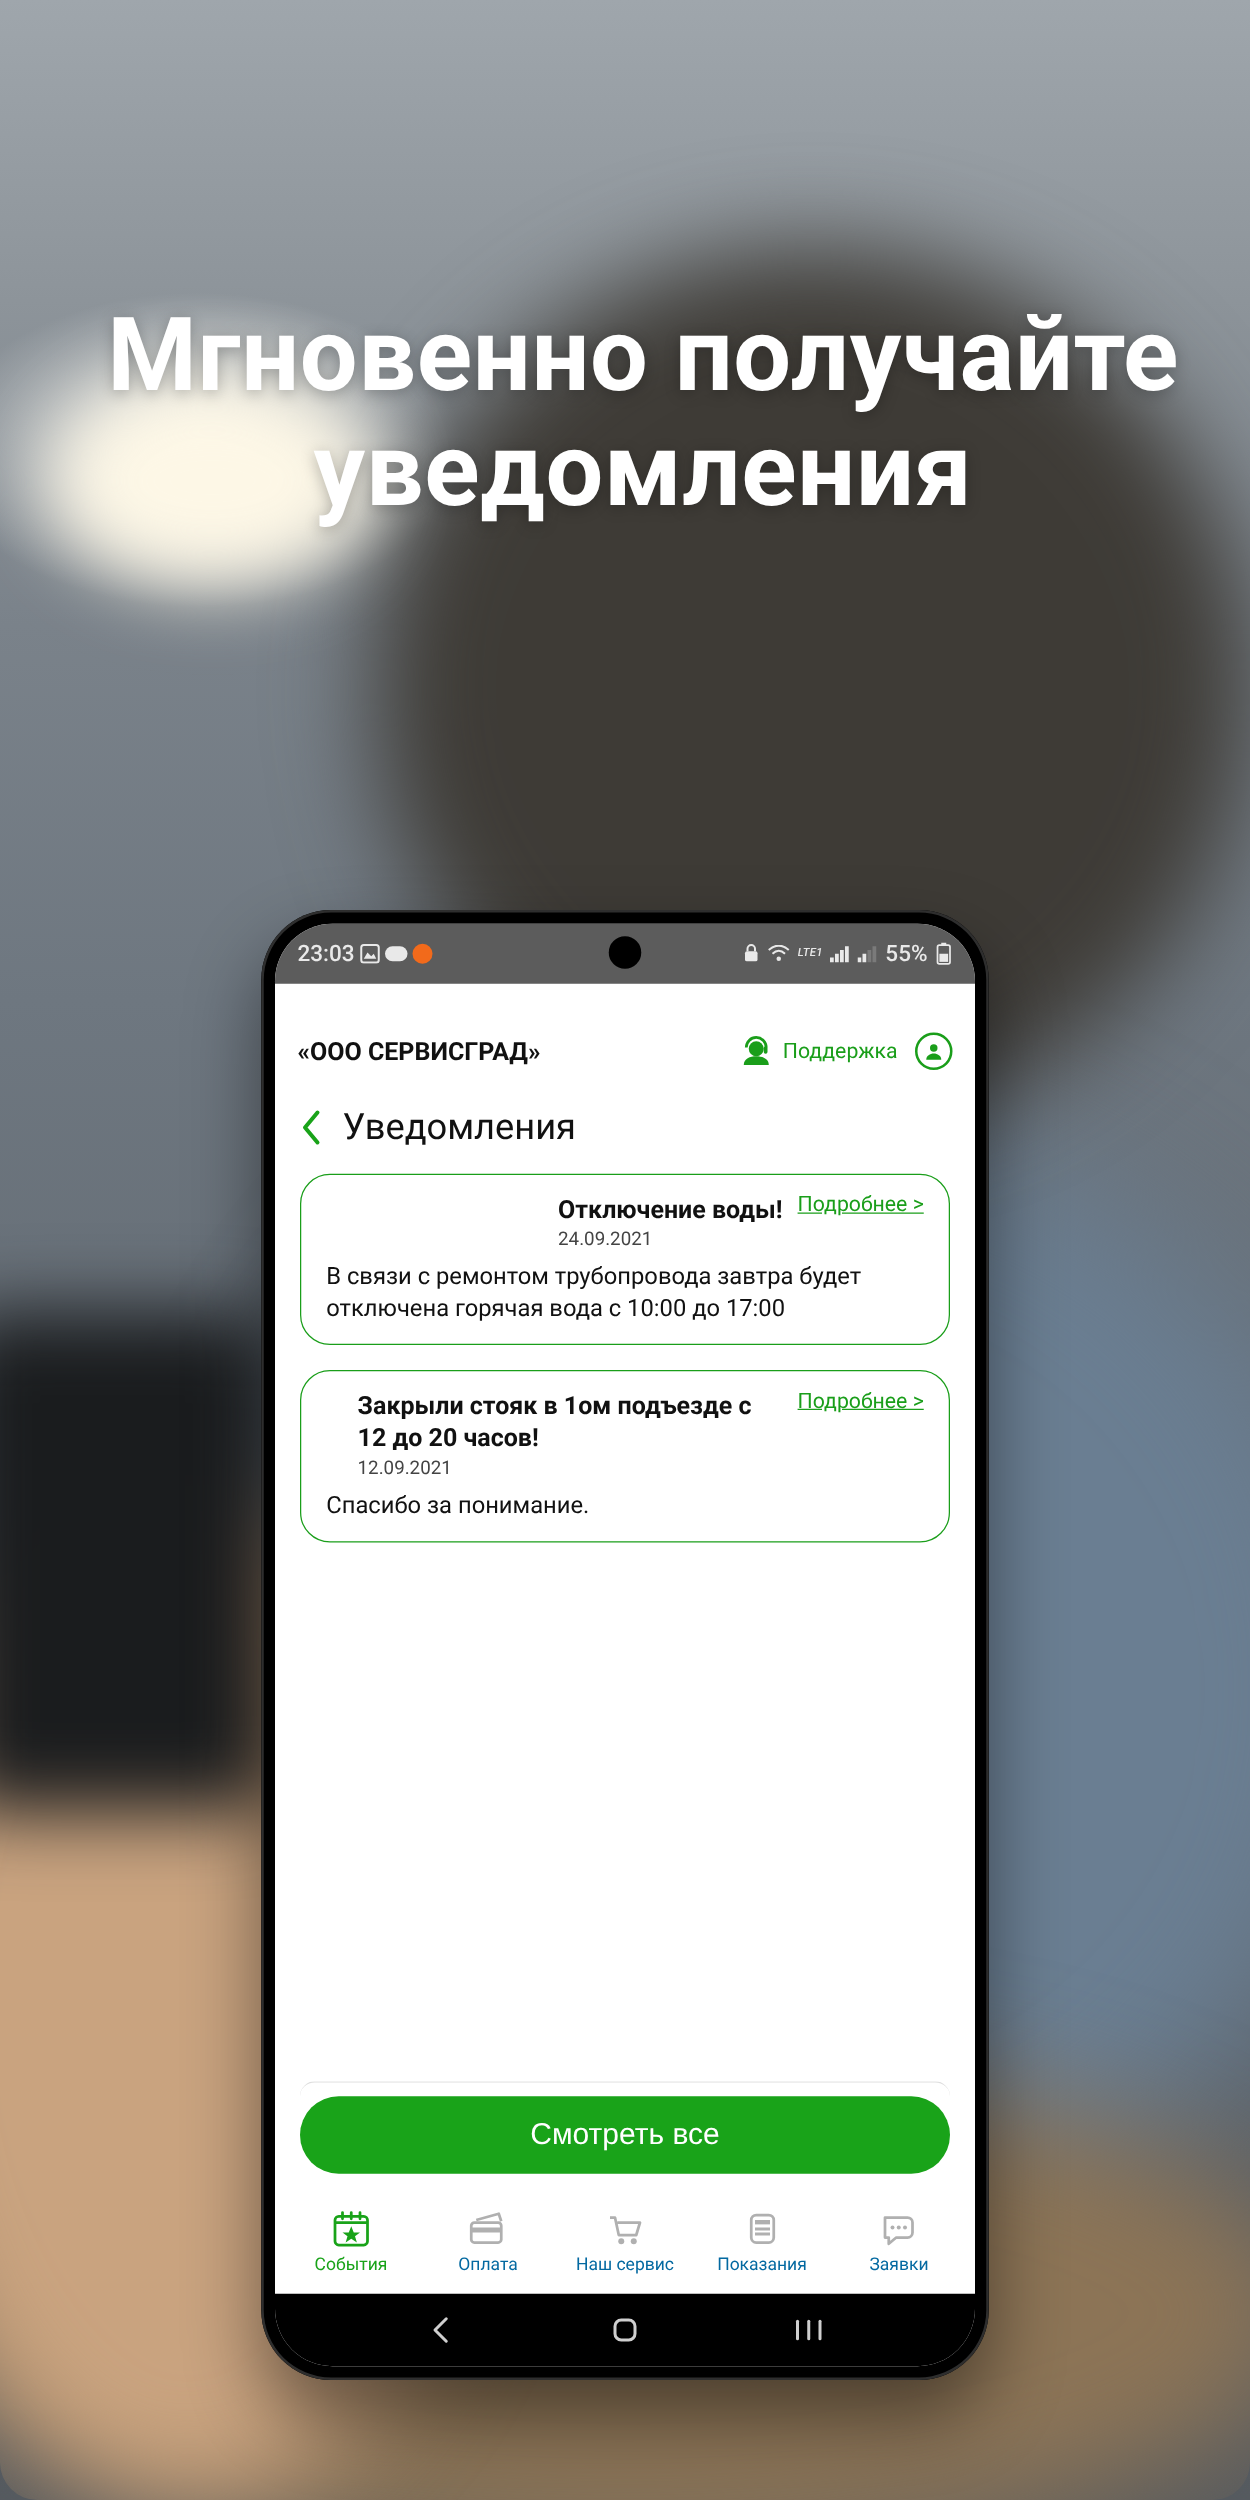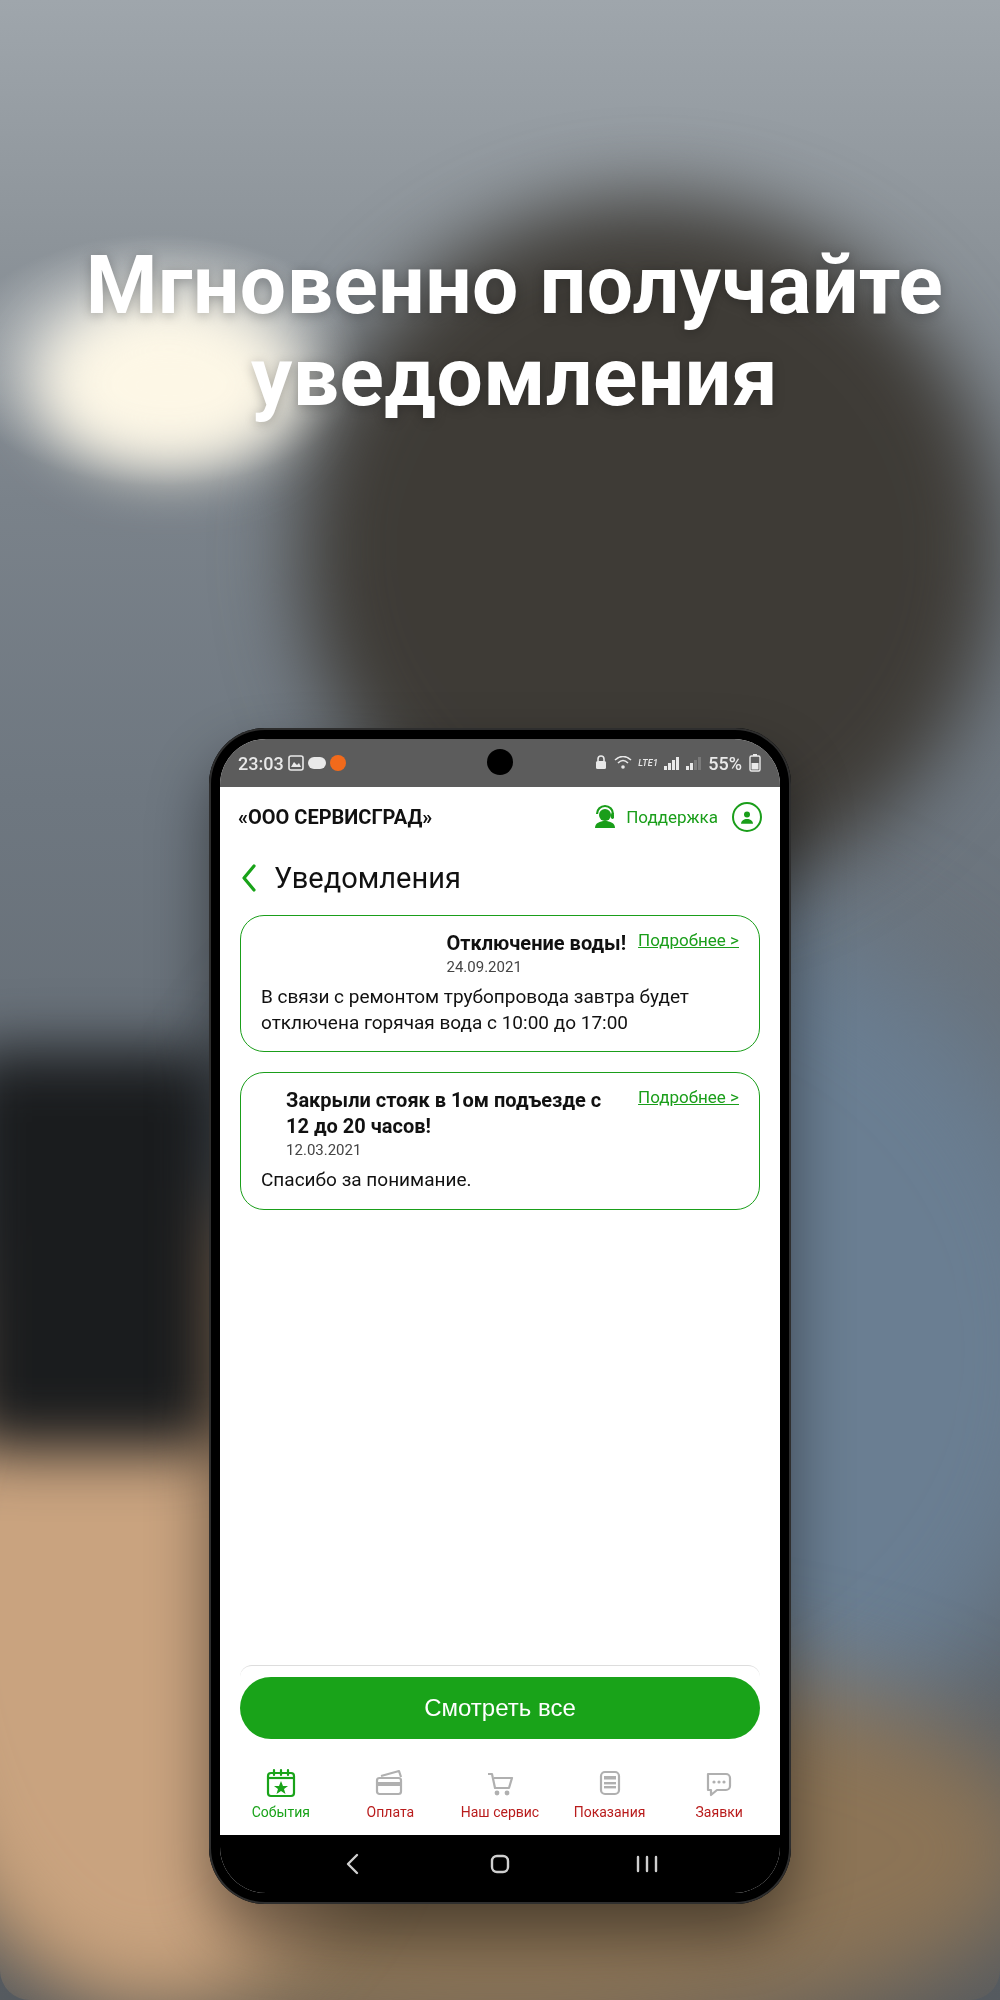--- a/index.html
+++ b/index.html
@@ -96,20 +96,21 @@
   .cloud { width:18px;height:12px;background:#e9e9e9;border-radius:7px;position:relative;display:inline-block; }
   .wifi, .sig, .lock, .batt { display:inline-flex; align-items:center; }
 
   
   .app-header {
     height: 60px;
     display: flex;
     align-items: center;
     justify-content: space-between;
     padding: 0 18px;
+    margin-top: 24px;
   }
   .org-name { font-size: 20px; font-weight: 700; color: #111; }
   .header-right { display:flex; align-items:center; gap:14px; }
   .support { display:flex; align-items:center; gap:8px; color:#1a9e1a; font-size:17px; cursor:pointer; }
   .profile-ic { width:30px;height:30px;border:2.2px solid #1a9e1a;border-radius:50%;display:flex;align-items:center;justify-content:center; }
   .profile-ic svg { width:18px;height:18px;fill:#1a9e1a; }
 
   
   .page-head {
     display: flex;
@@ -172,21 +173,21 @@
     align-items: center;
     padding: 4px 6px 6px 6px;
     border-top: 0 solid #eee;
   }
   .nav-item {
     flex: 1;
     display: flex;
     flex-direction: column;
     align-items: center;
     gap: 4px;
-    color: #b91c1c;
+    color: #0369a1;
     font-size: 14px;
     cursor: pointer;
   }
   .nav-item.active { color: #19a319; }
   .nav-ic { height: 34px; display:flex; align-items:center; justify-content:center; }
   .nav-ic svg { width: 34px; height: 34px; }
 
   
   .sys-nav {
     height: 58px;
@@ -314,21 +315,21 @@
           </div>
           <a class="notif-more">Подробнее &gt;</a>
         </div>
         <div class="notif-body">В связи с ремонтом трубопровода завтра будет отключена горячая вода с 10:00 до 17:00</div>
       </div>
 
       <div class="notif-card">
         <div class="notif-top">
           <div>
             <div class="notif-title">Закрыли стояк в 1ом подъезде с 12 до 20 часов!</div>
-            <div class="notif-date">12.03.2021</div>
+            <div class="notif-date">12.09.2021</div>
           </div>
           <a class="notif-more">Подробнее &gt;</a>
         </div>
         <div class="notif-body">Спасибо за понимание.</div>
       </div>
     </div>
 
     <div class="flex-spacer"></div>
 
     <div class="cta-shadow"></div>

